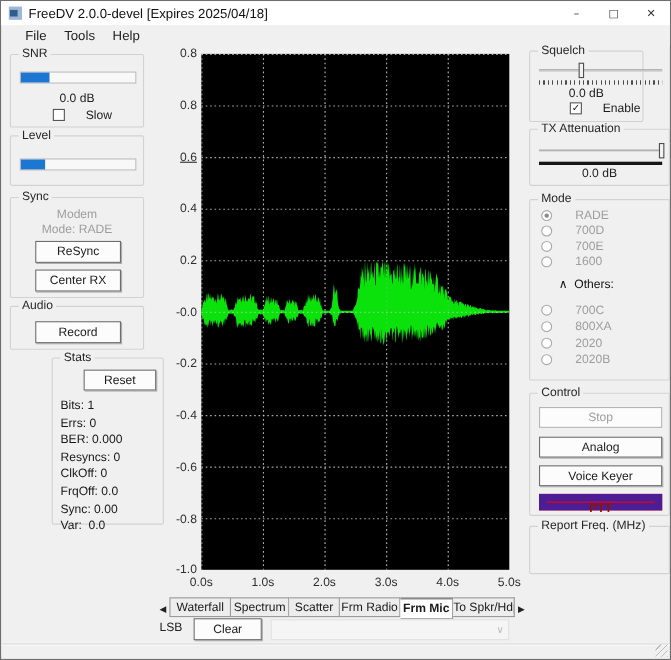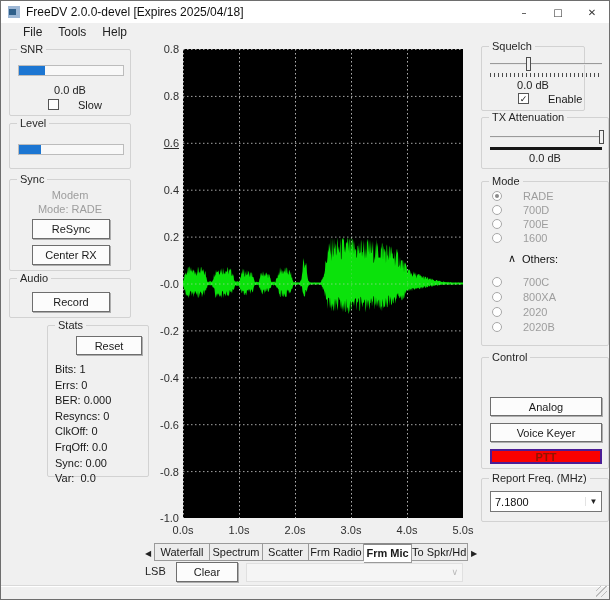--- a/index.html
+++ b/index.html
@@ -57,21 +57,21 @@
   
   .lsb-label{position:absolute;left:144px;top:564px;font-size:11px;color:#222;}
   .disabled-combo{position:absolute;left:245px;top:562px;width:217px;height:19px;background:#f5f5f5;border:1px solid #e0e0e0;}
   .disabled-combo .carrow{position:absolute;right:4px;top:3px;font-size:9px;color:#b9b9b9;}
   .bottom-divider{position:absolute;left:0;top:584px;width:610px;height:2px;background:#d9d9d9;border-bottom:1px solid #fff;}
   .resize-grip{position:absolute;right:2px;bottom:2px;width:11px;height:11px;
     background:repeating-linear-gradient(135deg,transparent 0 3px,#bdbdbd 3px 4px);}
   .sync-modem{position:absolute;width:100%;text-align:center;color:#9d9d9d;font-size:11px;line-height:14px;}
   .stats-list{position:absolute;left:7px;top:36px;font-size:11px;color:#171717;line-height:15.6px;}
   .stats-list div{white-space:pre;}
-  .ptt-btn{background:#fa0100;border:2px solid #4c1d95;color:#8e1400;font-weight:bold;box-shadow:none;}
+  .ptt-btn{background:#fa0100;border:7px solid #4c1d95;color:#8e1400;font-weight:bold;box-shadow:none;}
 </style>
 </head>
 <body>
 
 <div class="window">
 
   <div class="titlebar">
     <span class="app-icon"></span>
     <span class="title-text">FreeDV 2.0.0-devel [Expires 2025/04/18]</span>
     <div class="win-btns">
@@ -262,26 +262,23 @@
         <span>2020</span>
       </div>
     <div class="radio-row" style="left:10px;top:139px;">
         <span class="radio"></span>
         <span>2020B</span>
       </div>
   </div>
 
   <div class="group" style="left:480px;top:356px;width:128px;height:112px;">
     <span class="glabel">Control</span>
+    <button class="btn disabled" style="left:8px;top:12px;width:112px;height:19px;">Stop</button>
     <button class="btn" style="left:8px;top:39px;width:112px;height:19px;">Analog</button>
     <button class="btn" style="left:8px;top:65px;width:112px;height:19px;">Voice Keyer</button>
     <button class="btn ptt-btn" style="left:8px;top:91px;width:112px;height:15px;line-height:13px;">PTT</button>
   </div>
 
   <div class="group" style="left:480px;top:477px;width:128px;height:44px;">
     <span class="glabel">Report Freq. (MHz)</span>
-    <div class="combo" style="left:8px;top:12px;width:112px;height:21px;">
-      <span class="cval">7.1800</span>
-      <span class="carrow">▼</span>
-    </div>
   </div>
 
 </div>
 
 </body></html>

